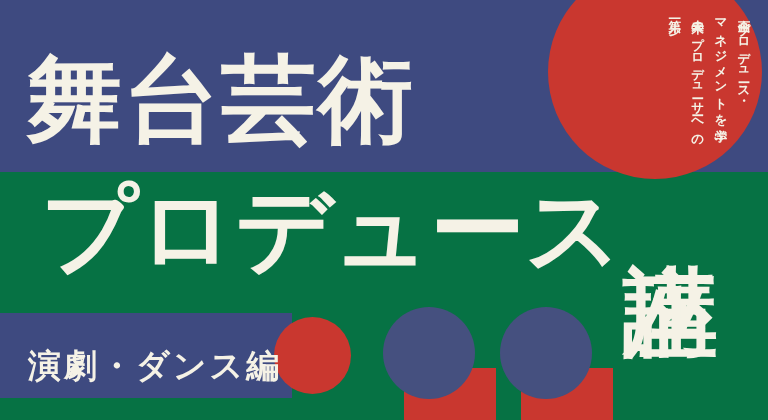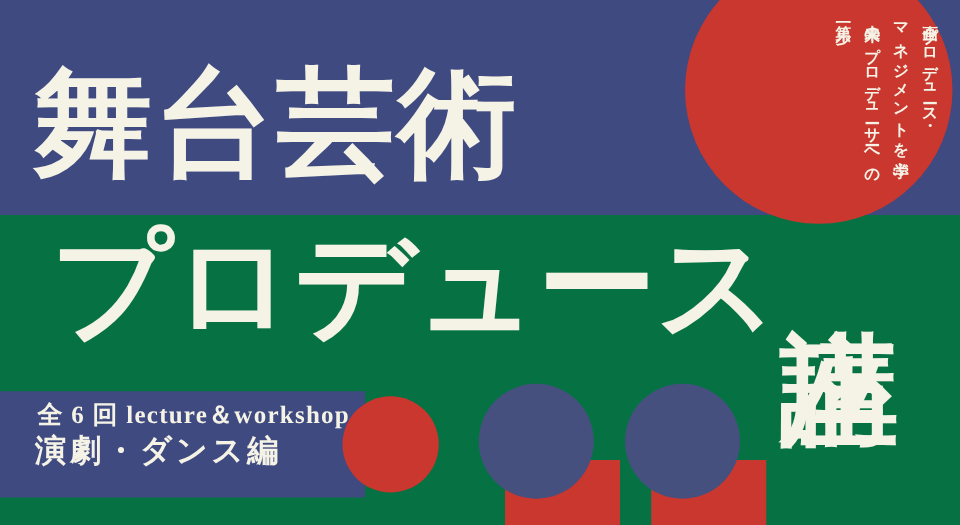--- a/index.html
+++ b/index.html
@@ -69,21 +69,21 @@
   }
   .vtext div{margin:0;}
 
   .sub-small{
     position:absolute;left:30px;top:318px;
     font-size:20px;letter-spacing:1px;font-weight:600;white-space:nowrap;
     font-family:"Liberation Serif","DejaVu Serif",serif;
   }
   .sub-large{
     position:absolute;left:28px;top:344px;
-    font-size:25px;letter-spacing:3px;font-weight:700;white-space:nowrap;
+    font-size:33px;letter-spacing:3px;font-weight:700;white-space:nowrap;
     font-family:"DejaVu Sans","Liberation Sans",sans-serif;
   }
 </style>
 </head>
 <body>
 
 <div id="poster">
 
   <div class="band-blue-top"></div>
   <div class="band-green"></div>
@@ -102,16 +102,15 @@
   <div class="title-right cream">講座</div>
 
   <div class="band-blue-bottom"></div>
 
   <div class="rect-red-1"></div>
   <div class="rect-red-2"></div>
   <div class="circle-red-bottom"></div>
   <div class="circle-blue-1"></div>
   <div class="circle-blue-2"></div>
 
-  <div class="sub-small cream">全 6 回 lecture＆workshop</div>
   <div class="sub-large cream">演劇・ダンス編</div>
 
 </div>
 
 </body></html>

